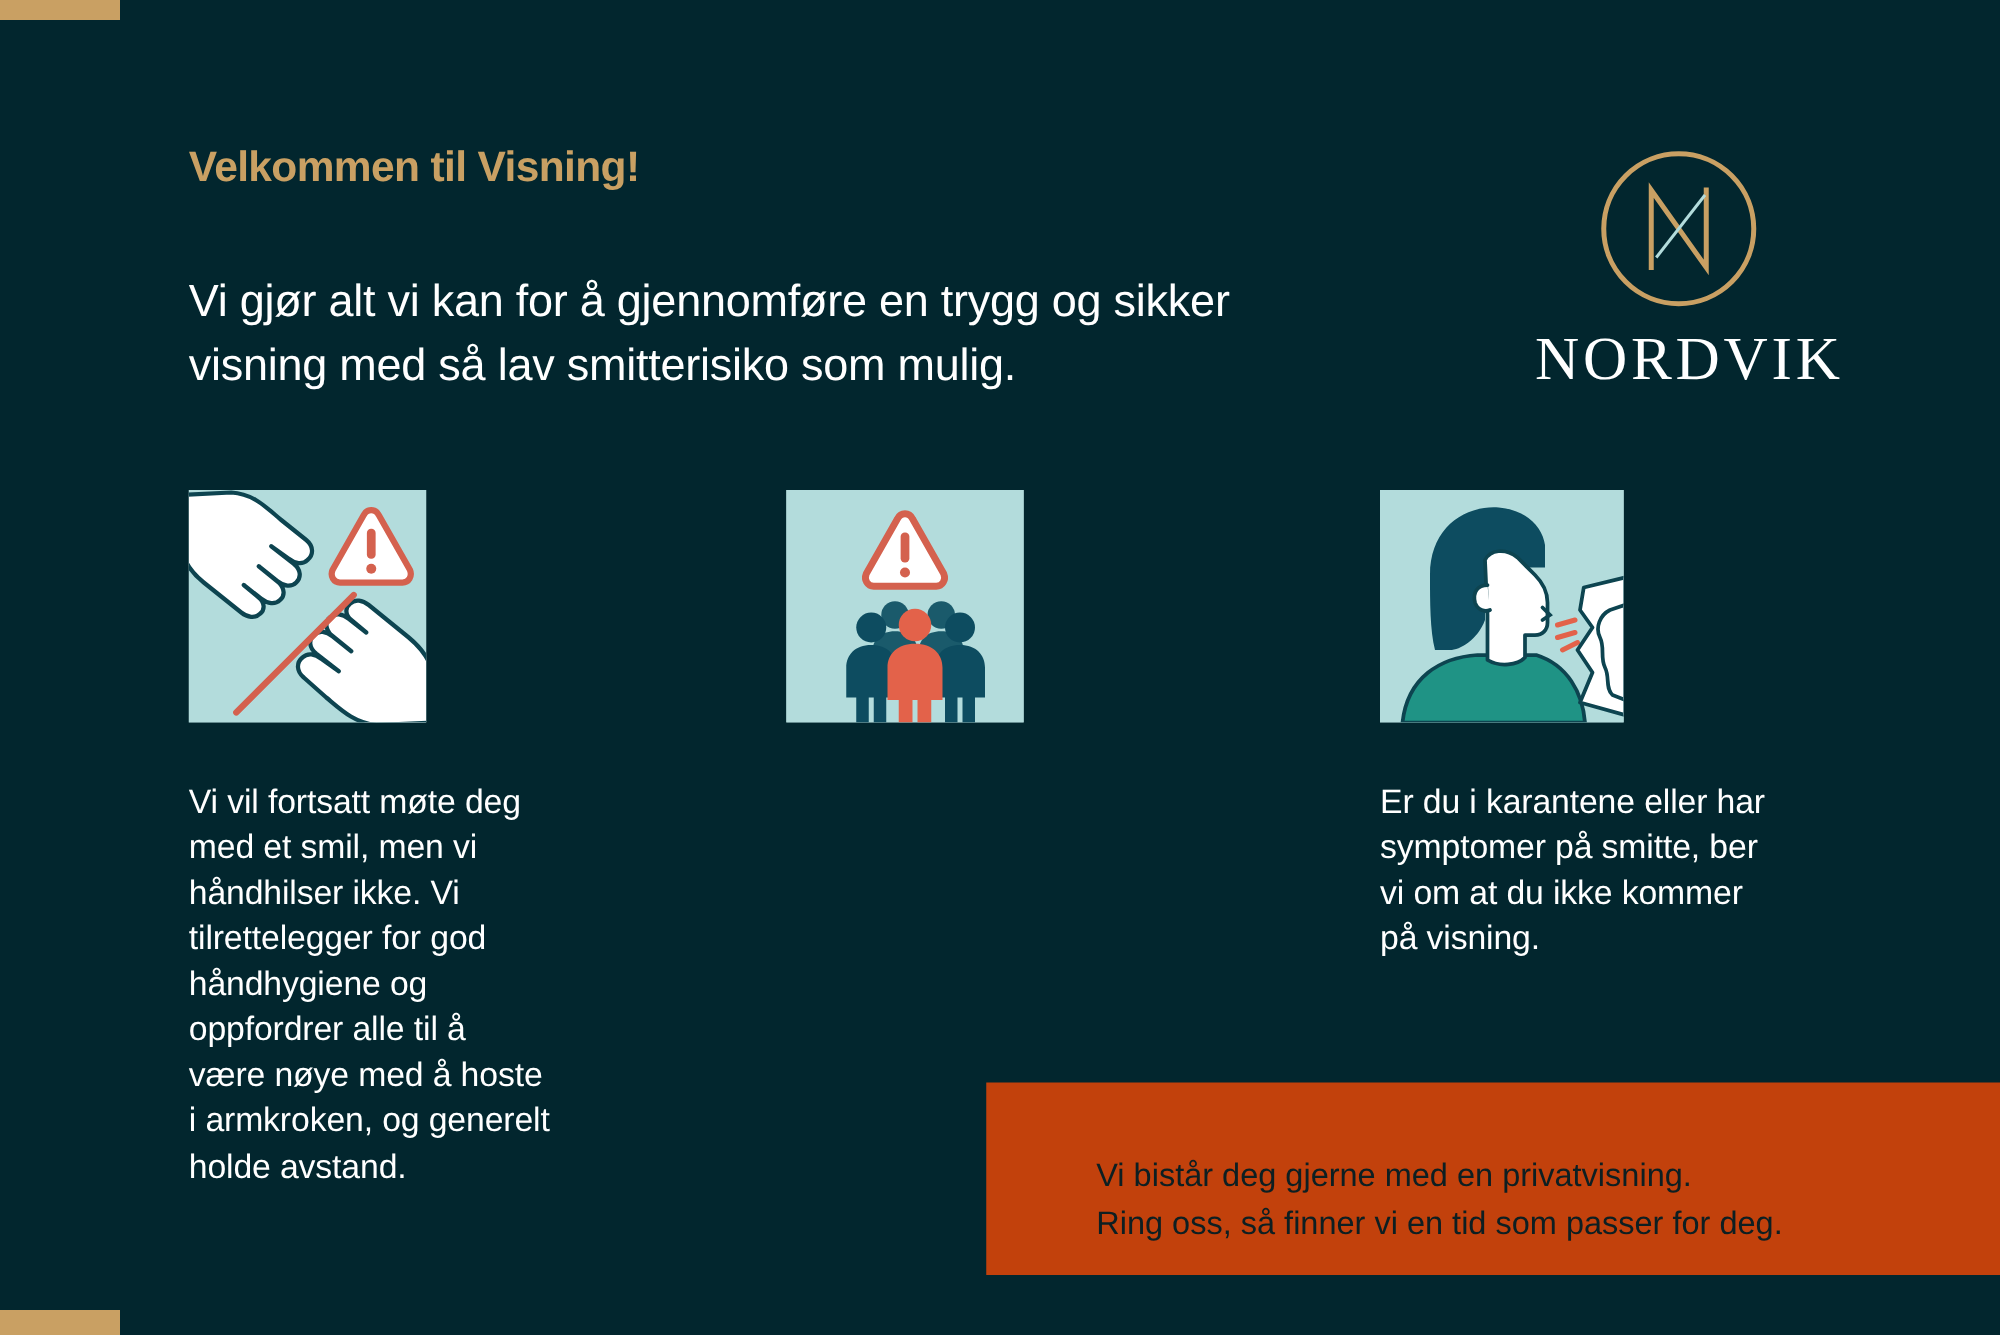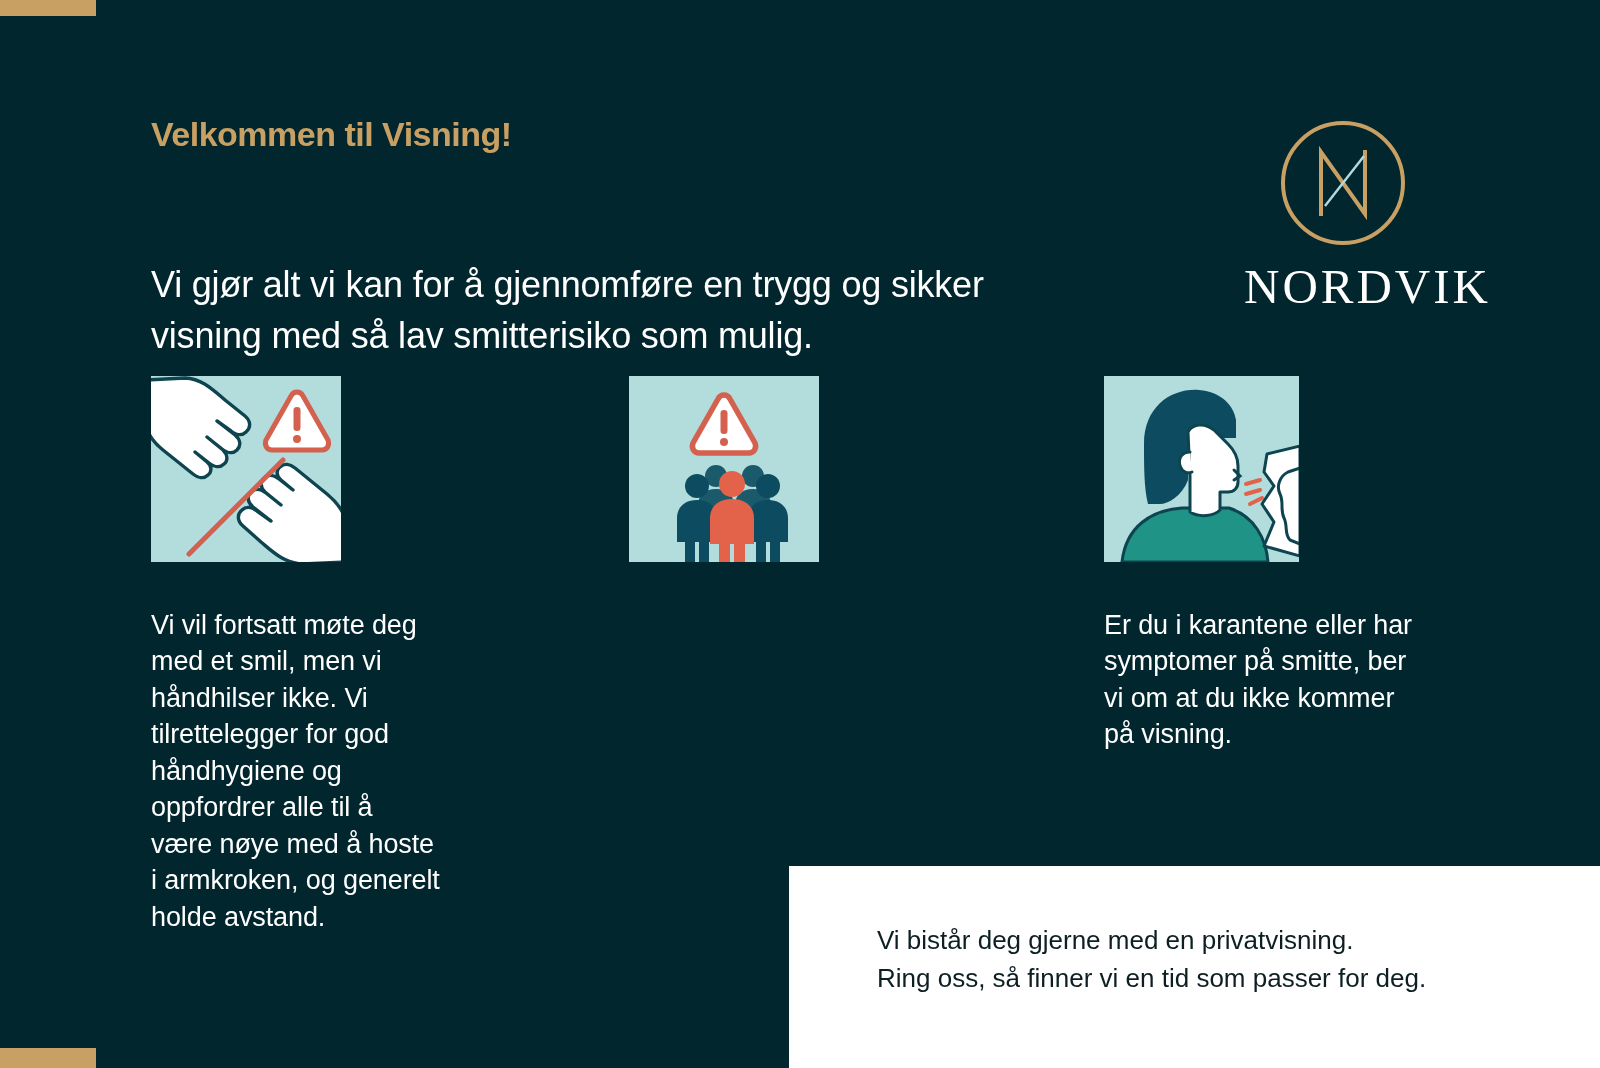--- a/index.html
+++ b/index.html
@@ -36,44 +36,42 @@
     letter-spacing:-0.5px;
     white-space:nowrap;
   }
   .subhead {
     position:absolute; left:151px; top:215px;
     width:900px;
     color:#ffffff;
     font-size:36px;
     line-height:1.42;
     letter-spacing:-0.2px;
-    margin-top:44px;
   }
 
   
   .logo {
     position:absolute; left:1228px; top:118px;
     width:230px;
   }
   .logo-mark {
     width:130px; height:130px;
     margin:0 auto;
   }
   .logo-word {
     margin-top:10px;
     text-align:center;
     color:#ffffff;
     font-family:"Liberation Serif", serif;
     font-size:49px;
     letter-spacing:3px;
-    margin-left:16px;
-  }
-
-  
-  .col { position:absolute; top:376px; }
+  }
+
+  
+  .col { position:absolute; top:392px; }
   .col-1 { left:151px; width:340px; }
   .col-2 { left:629px; width:340px; }
   .col-3 { left:1104px; width:370px; }
 
   .icon-box {
     width:190px; height:186px;
     background:#b3dcdc;
     overflow:hidden;
     position:relative;
   }
@@ -85,22 +83,22 @@
     font-size:27px;
     line-height:1.35;
     letter-spacing:-0.1px;
     white-space:pre-line;
   }
 
   
   .footer-banner {
     position:absolute;
     left:789px; top:866px;
-    width:811px; height:202px;
-    background:#ffffff;
+    width:811px; height:154px;
+    background:#c2410c;
   }
   .footer-text {
     position:absolute;
     left:88px; top:56px;
     color:#0d1f22;
     font-size:26px;
     line-height:1.45;
     white-space:pre-line;
   }
 </style>

